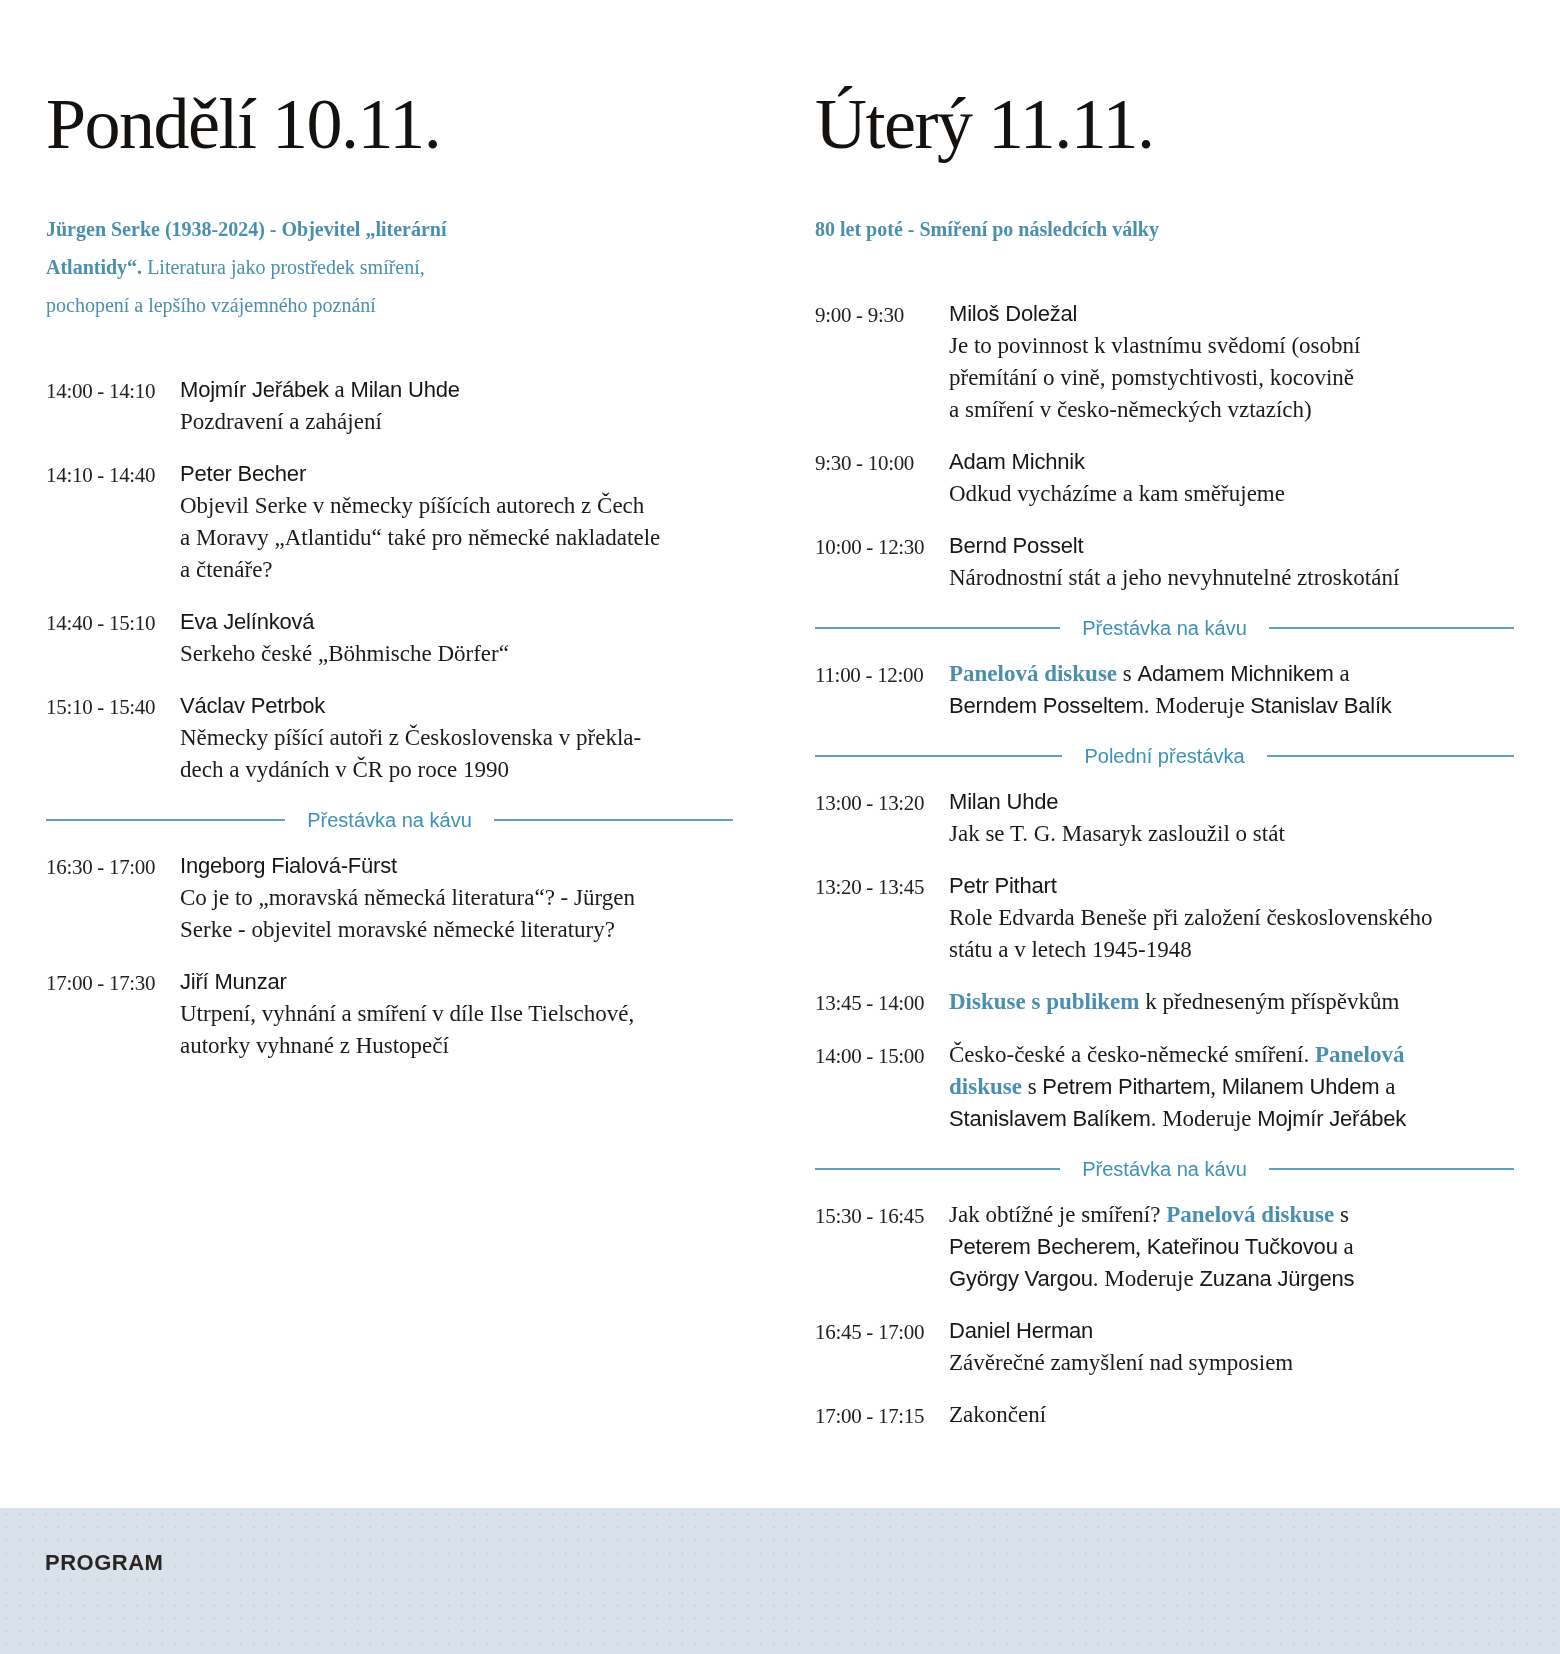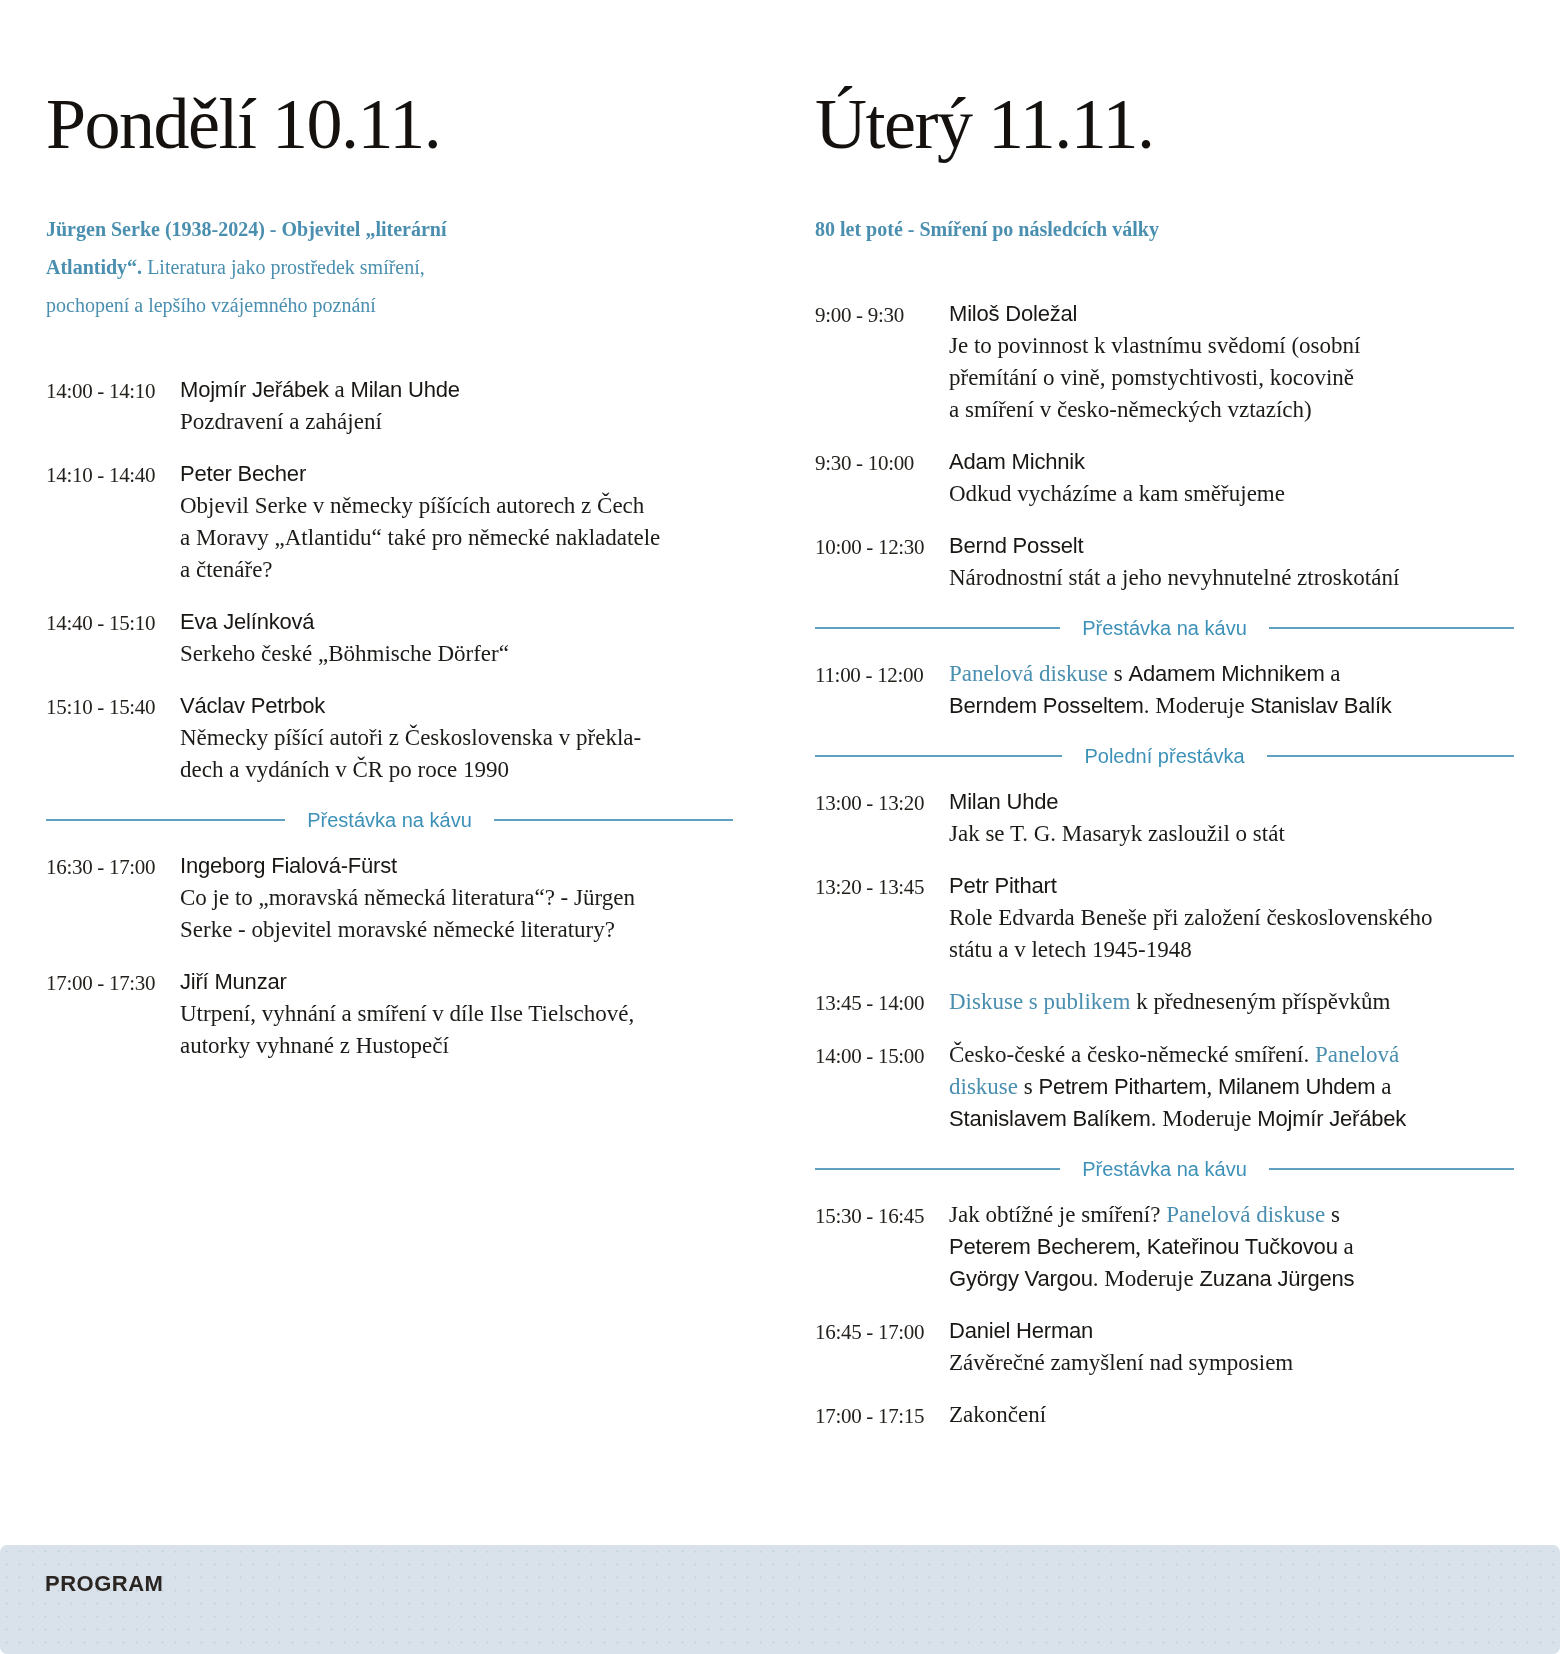--- a/index.html
+++ b/index.html
@@ -33,35 +33,34 @@
     font-size:21px;line-height:32px;letter-spacing:-0.3px;
     padding-top:1px;color:#24211d;
   }
   .body-lines{flex:1;min-width:0;}
   .body-lines .line{font-size:23px;line-height:32px;white-space:pre;}
   .run-text{color:#1d1b18;}
   .run-name{
     font-family:"Liberation Sans",sans-serif;
     font-weight:400;font-size:22px;letter-spacing:-0.2px;color:#191613;
   }
-  .run-accent{color:var(--accent);font-weight:400;}
+  .run-accent{color:var(--accent);font-weight:700;}
   .break{display:flex;align-items:center;gap:22px;height:28px;margin:8px 0 16px 0;}
   .break .bline{flex:1;height:0;border-top:2px solid var(--divider-line);}
   .break .blabel{
     font-family:"Liberation Sans",sans-serif;
     font-size:20px;line-height:28px;color:var(--divider-label);white-space:pre;
   }
   .footer{
-    position:absolute;left:0;right:0;bottom:0;height:109px;
+    position:absolute;left:0;right:0;bottom:0;height:146px;
     background-color:var(--footer-bg);
     background-image:radial-gradient(rgba(120,150,175,0.16) 1.2px, transparent 1.2px);
     background-size:13px 13px;
     box-sizing:border-box;
-    padding:26px 0 0 45px;
-    border-radius:7px;
+    padding:42px 0 0 45px;
   }
   .footer-label{
     font-family:"Liberation Sans",sans-serif;
     font-weight:700;font-size:22px;letter-spacing:0.5px;color:#2b2522;
   }
 </style>
 </head>
 <body>
 
 <div class="page" style="--accent: #4a8fb0; --divider-line: #5f9fc0; --divider-label: #3d91b8; --footer-bg: #d9e2eb;">

